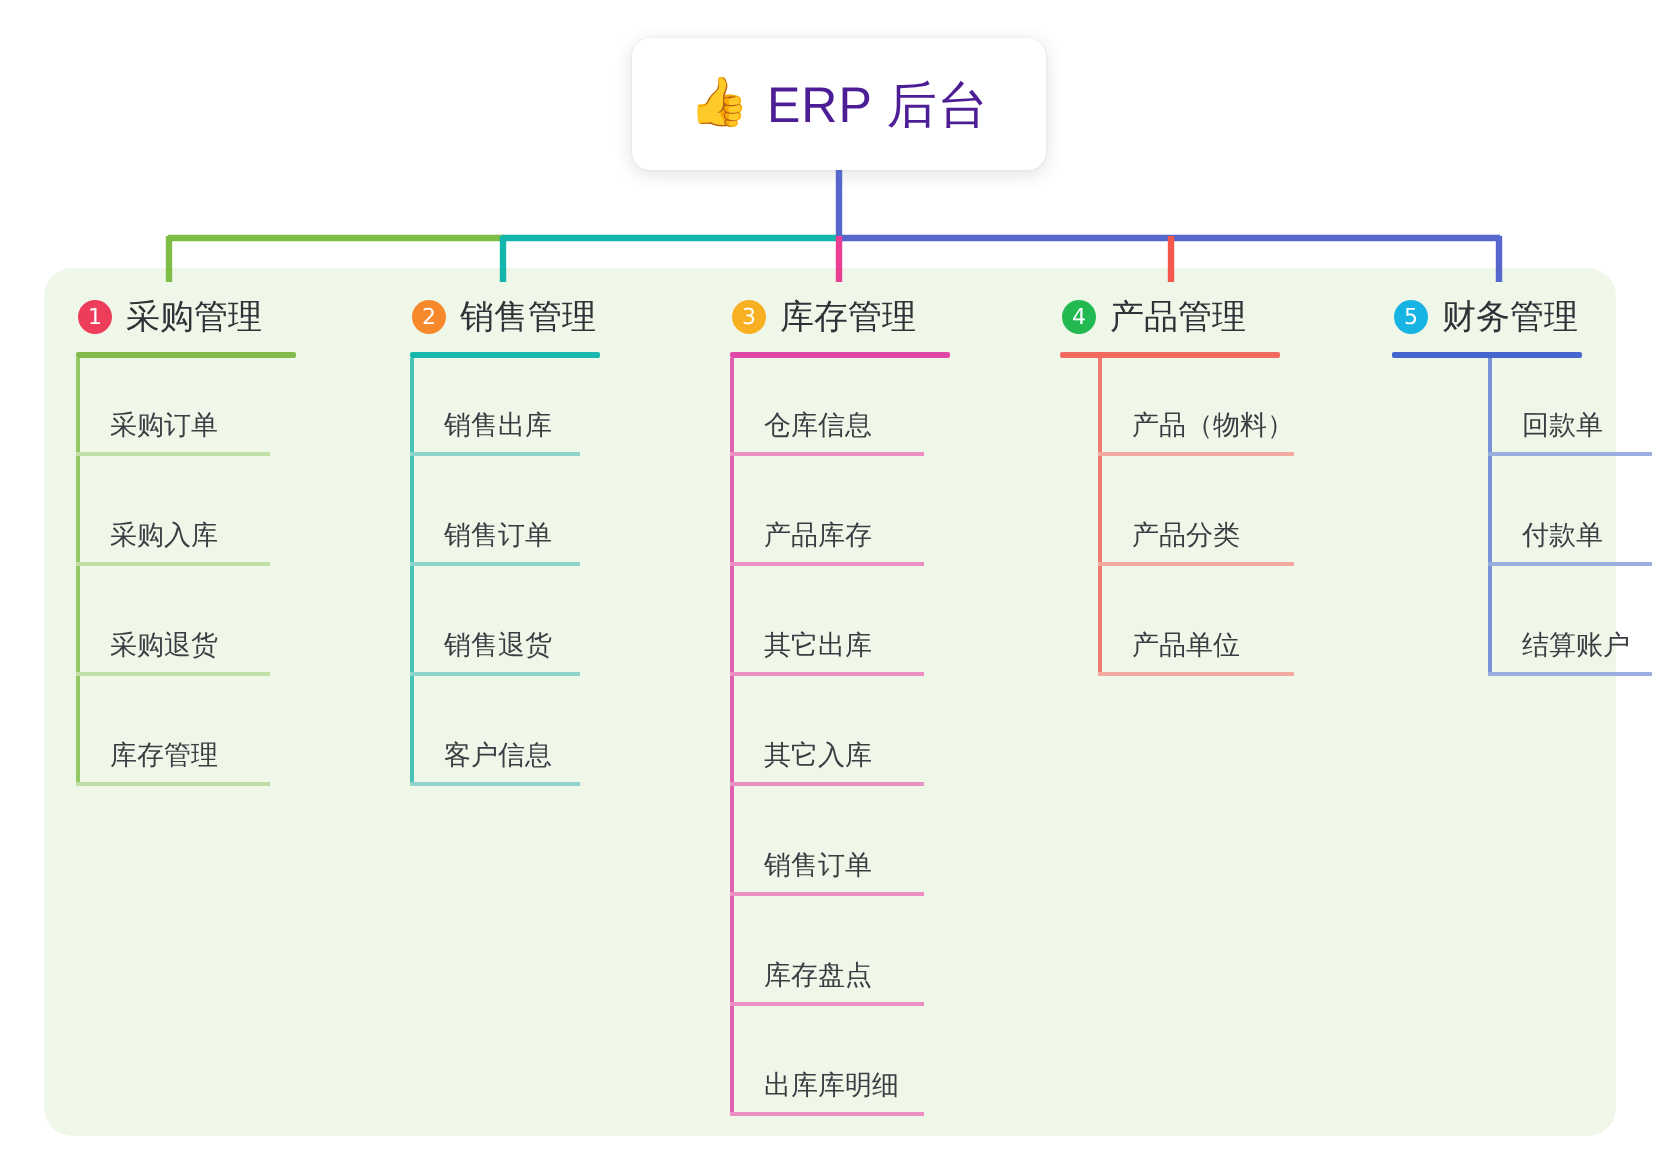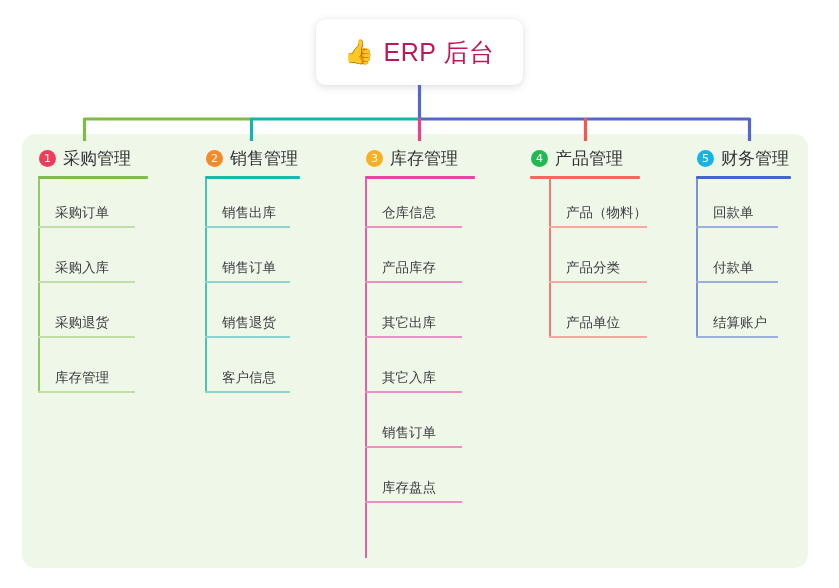--- a/index.html
+++ b/index.html
@@ -41,21 +41,21 @@
     gap: 9px;
   }
   .thumb-icon {
     font-size: 24px;
     line-height: 1;
     color: #f2b93c;
     display: inline-block;
   }
   #root-title {
     font-size: 25px;
-    color: #be185d;
+    color: #4c1d95;
     letter-spacing: 0.5px;
     white-space: nowrap;
   }
 
   
   #panel {
     position: absolute;
     left: 22px;
     top: 134px;
     width: 786px;
@@ -249,20 +249,24 @@
             <div class="leaf-rule" style="background: rgb(235, 143, 196); width: 97px;"></div>
           </div>
           <div class="leaf">
             <span class="leaf-label">销售订单</span>
             <div class="leaf-rule" style="background: rgb(235, 143, 196); width: 97px;"></div>
           </div>
           <div class="leaf">
             <span class="leaf-label">库存盘点</span>
             <div class="leaf-rule" style="background: rgb(235, 143, 196); width: 97px;"></div>
           </div>
+          <div class="leaf">
+            <span class="leaf-label">出库库明细</span>
+            <div class="leaf-rule" style="background: rgb(235, 143, 196); width: 97px;"></div>
+          </div>
         </div>
       </div>
       <div class="column" style="left: 530px; width: 110px;">
         <div class="col-header">
           <span class="num-badge" style="background: rgb(34, 186, 80);">4</span>
           <span class="col-title">产品管理</span>
         </div>
         <div class="col-rule" style="background: rgb(244, 105, 95); width: 110px;"></div>
         <div class="leaf-list" style="height: 165px; margin-left: 19px;">
           <div style="position: absolute; left: 0px; top: 0px; width: 1.6px; height: 159px; background: rgb(240, 122, 112);"></div>
@@ -279,21 +283,21 @@
             <div class="leaf-rule" style="background: rgb(245, 168, 160); width: 98px;"></div>
           </div>
         </div>
       </div>
       <div class="column" style="left: 696px; width: 95px;">
         <div class="col-header">
           <span class="num-badge" style="background: rgb(23, 180, 227);">5</span>
           <span class="col-title">财务管理</span>
         </div>
         <div class="col-rule" style="background: rgb(69, 102, 207); width: 95px;"></div>
-        <div class="leaf-list" style="height: 165px;">
+        <div class="leaf-list" style="height: 165px; margin-left: 48px;">
           <div style="position: absolute; left: 0px; top: 0px; width: 1.6px; height: 159px; background: rgb(122, 147, 216);"></div>
           <div class="leaf">
             <span class="leaf-label">回款单</span>
             <div class="leaf-rule" style="background: rgb(154, 174, 224); width: 82px;"></div>
           </div>
           <div class="leaf">
             <span class="leaf-label">付款单</span>
             <div class="leaf-rule" style="background: rgb(154, 174, 224); width: 82px;"></div>
           </div>
           <div class="leaf">

